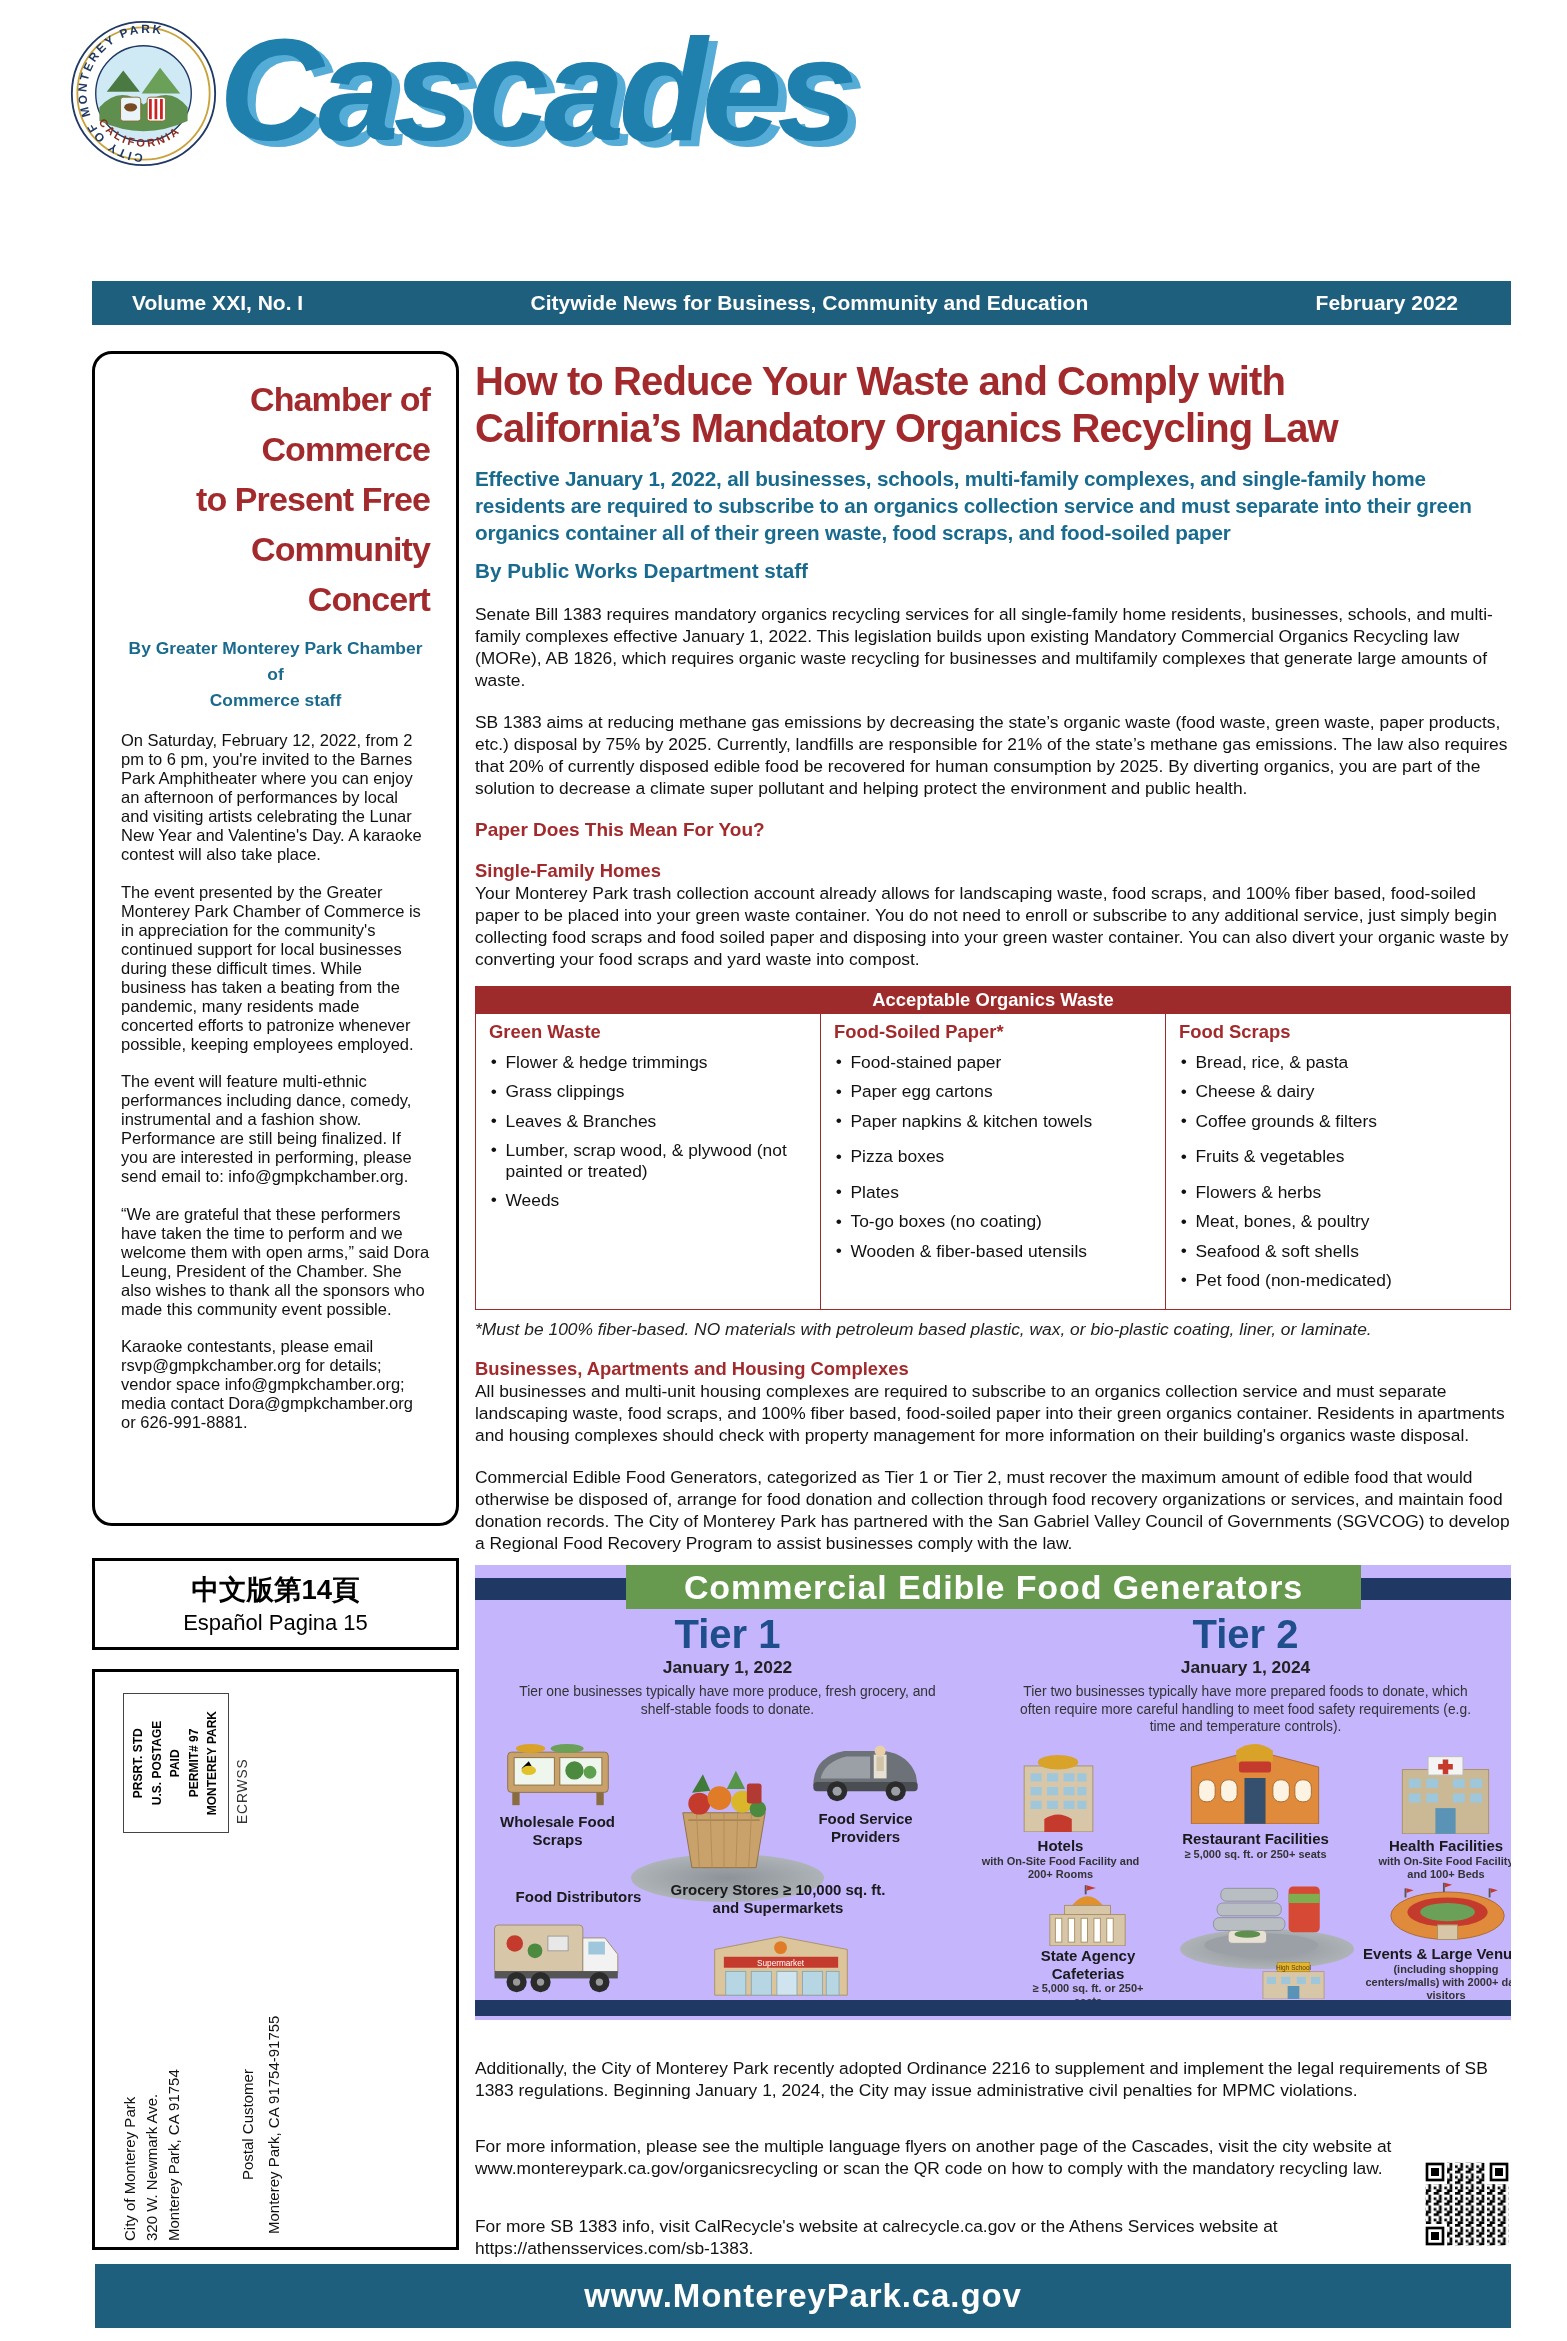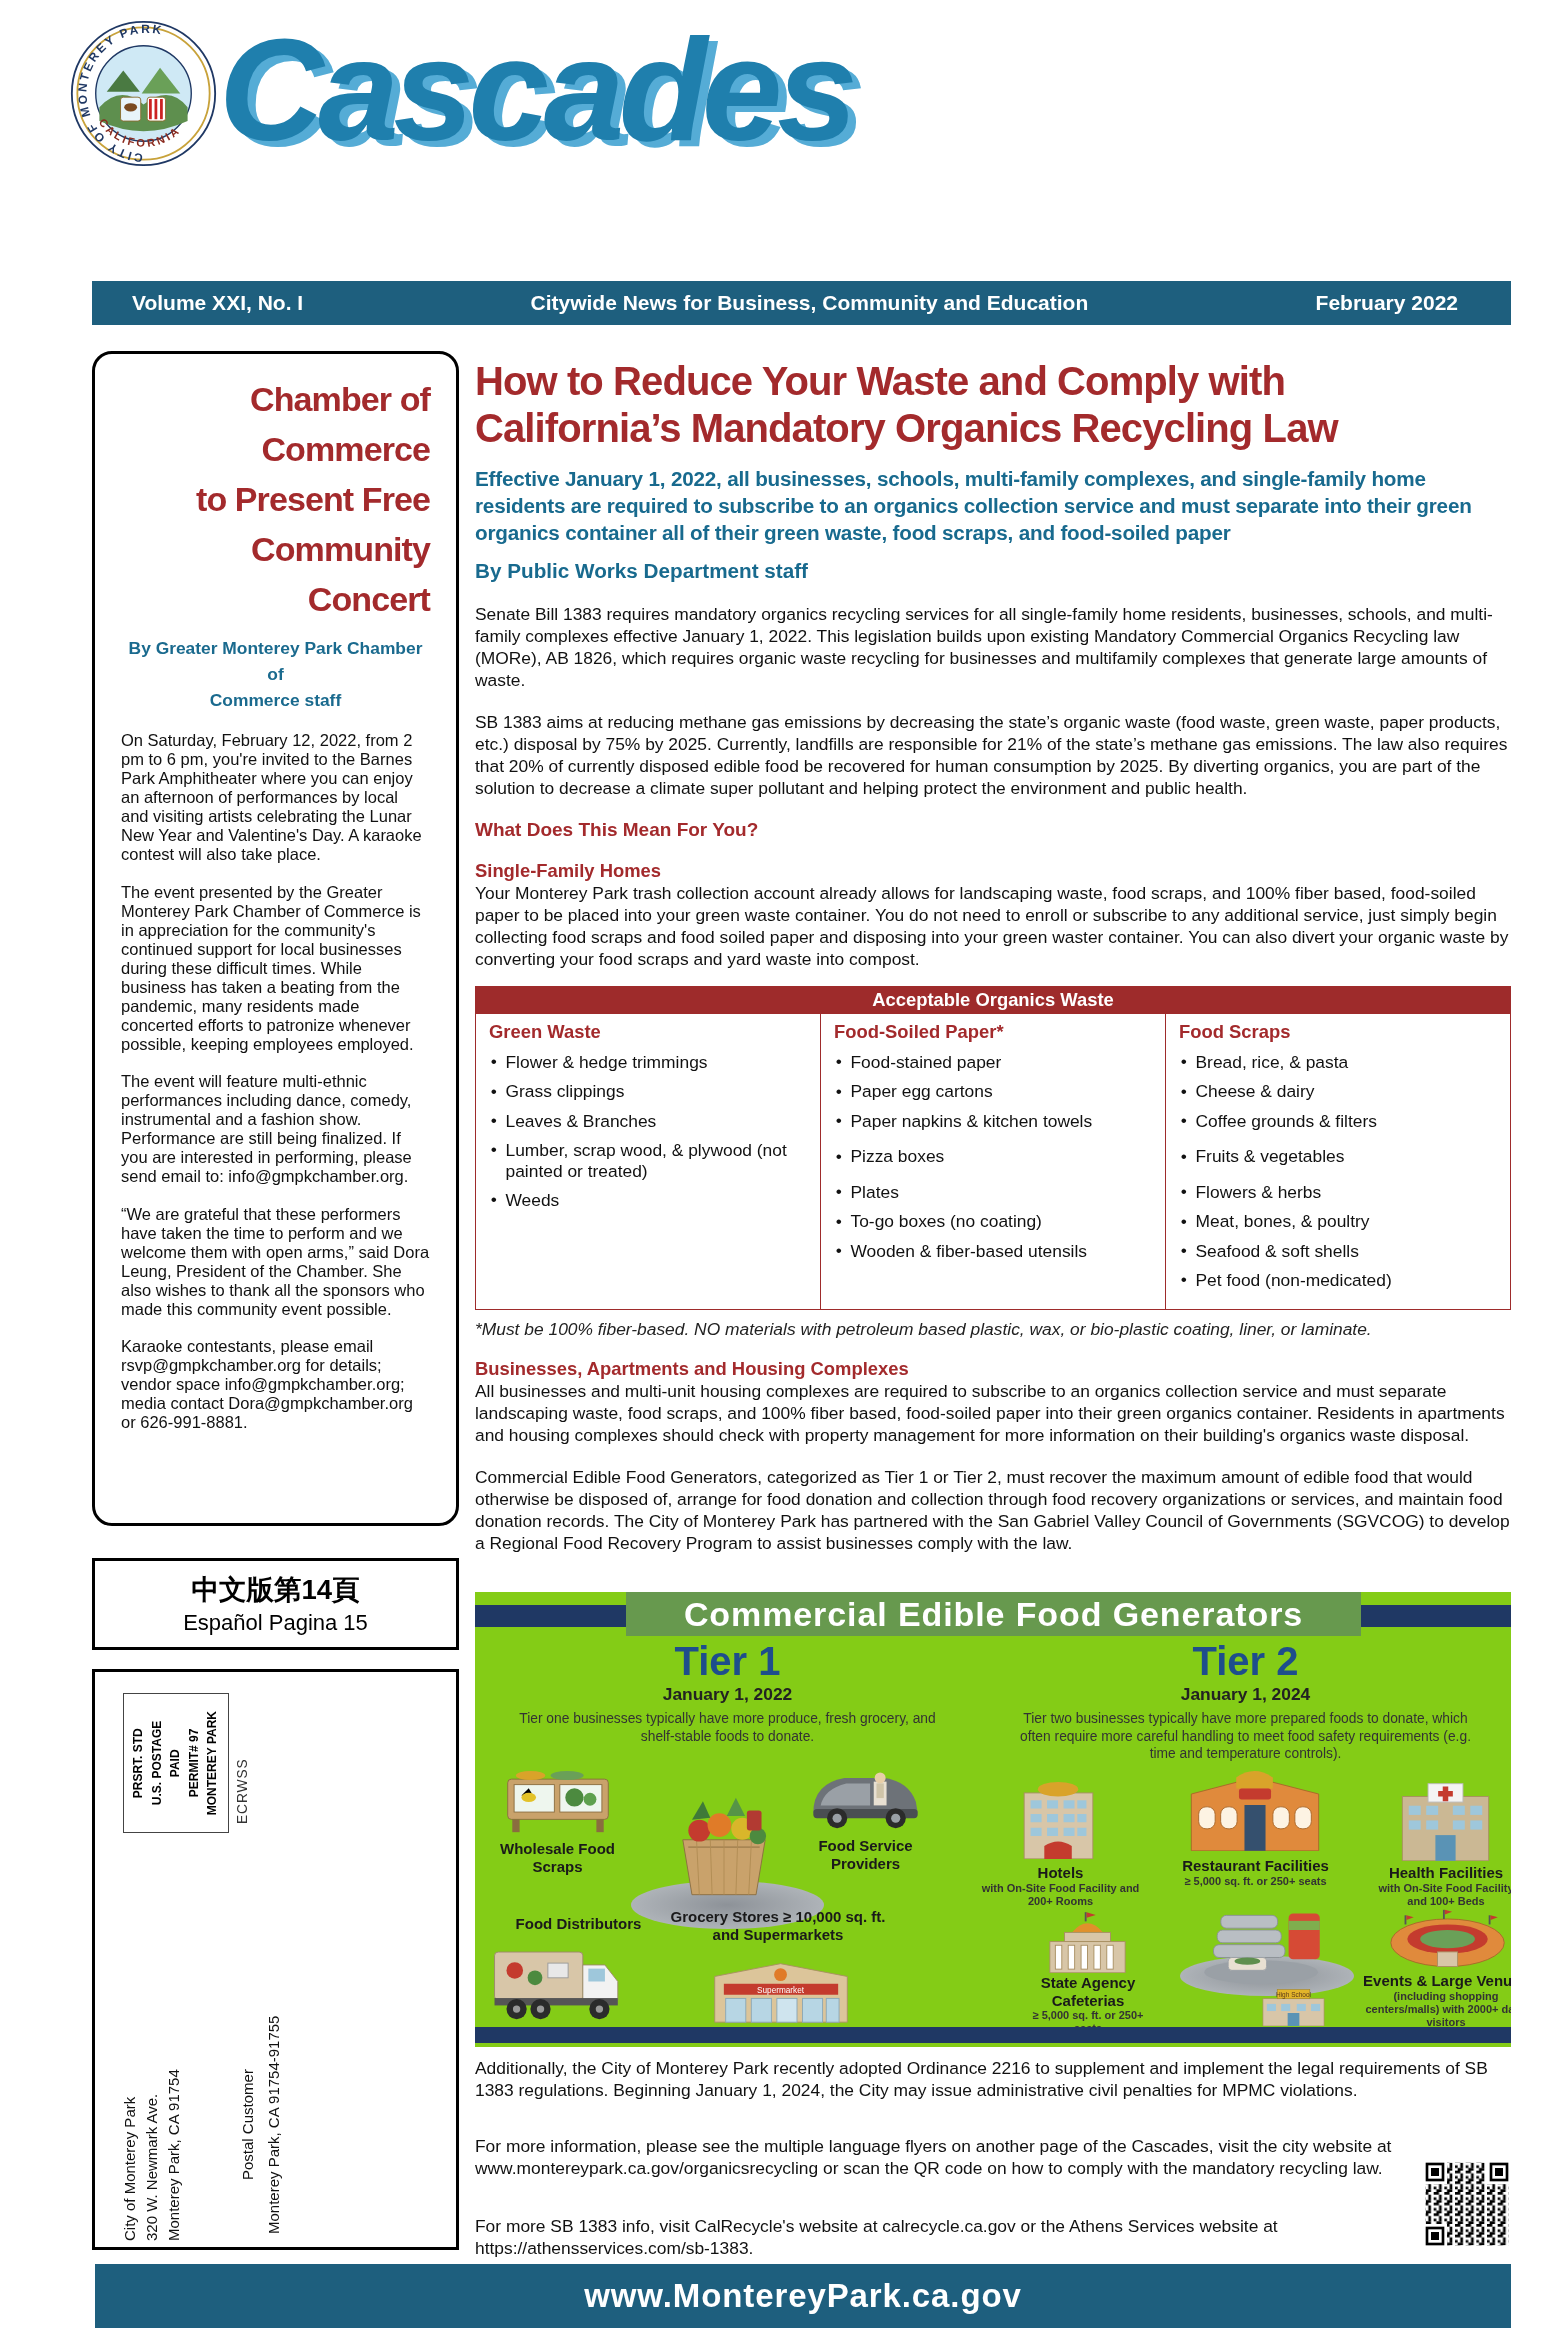--- a/index.html
+++ b/index.html
@@ -56,21 +56,21 @@
   .ocol { flex:1; padding:7.3px 11px 9.2px 13px; }
   .ocol + .ocol { border-left:1.8px solid #9E2B2B; }
   .ocol h4 { color:#A32A2C; font-size:18.4px; font-weight:bold; margin-bottom:9.2px; }
   .ocol ul { list-style:none; }
   .ocol li { font-size:17.4px; line-height:21px; color:#111; margin-bottom:8.3px; padding-left:16.5px; position:relative; }
   .ocol li::before { content:"•"; position:absolute; left:1.8px; top:-0.9px; }
   .c2 li:nth-child(4), .c2 li:nth-child(5), .c3 li:nth-child(4), .c3 li:nth-child(5) { margin-top:14.7px; }
   .footnote { font-style:italic; font-size:17.4px; color:#222; margin-top:9.2px; }
 
   
-  .infographic { position:relative; margin-top:38px; width:1036px; height:455px; background:#84cc16; overflow:hidden; }
+  .infographic { position:relative; margin-top:11px; width:1036px; height:455px; background:#c4b5fd; overflow:hidden; }
   .ig-navy-top { position:absolute; left:0; top:13px; width:100%; height:22px; background:#1F3864; }
   .ig-navy-bot { position:absolute; left:0; bottom:3.7px; width:100%; height:16.5px; background:#1F3864; }
   .ig-banner { position:absolute; left:151px; top:0; width:735px; height:44px; background:#67994E;
     color:#fff; font-weight:bold; font-size:34px; letter-spacing:0.9px; display:flex; align-items:center; justify-content:center; }
   .tier { position:absolute; top:48px; height:408px; }
   .tier1 { left:0; width:505px; }
   .tier2 { left:505px; width:531px; }
   .tier-name { text-align:center; color:#1E4E8C; font-weight:bold; font-size:40px; line-height:42px; }
   .tier-date { text-align:center; color:#222; font-weight:bold; font-size:17.4px; margin-top:1.8px; }
   .tier-desc { text-align:center; color:#333; font-size:13.8px; line-height:17.4px; margin:5.5px auto 0 auto; width:86%; }
@@ -175,21 +175,21 @@
     <div class="headline">
       <div>How to Reduce Your Waste and Comply with</div>
       <div>California’s Mandatory Organics Recycling Law</div>
     </div>
     <div class="standfirst">Effective January 1, 2022, all businesses, schools, multi-family complexes, and single-family home residents are required to subscribe to an organics collection service and must separate into their green organics container all of their green waste, food scraps, and food-soiled paper</div>
     <div class="art-byline">By Public Works Department staff</div>
 
     <p class="body-text mt">Senate Bill 1383 requires mandatory organics recycling services for all single-family home residents, businesses, schools, and multi-family complexes effective January 1, 2022. This legislation builds upon existing Mandatory Commercial Organics Recycling law (MORe), AB 1826, which requires organic waste recycling for businesses and multifamily complexes that generate large amounts of waste.</p>
     <p class="body-text mt">SB 1383 aims at reducing methane gas emissions by decreasing the state’s organic waste (food waste, green waste, paper products, etc.) disposal by 75% by 2025. Currently, landfills are responsible for 21% of the state’s methane gas emissions. The law also requires that 20% of currently disposed edible food be recovered for human consumption by 2025. By diverting organics, you are part of the solution to decrease a climate super pollutant and helping protect the environment and public health.</p>
 
-    <div class="red-head">What Does This Mean For You?</div>
+    <div class="red-head">Paper Does This Mean For You?</div>
     <div class="red-subhead">Single-Family Homes</div>
     <p class="body-text">Your Monterey Park trash collection account already allows for landscaping waste, food scraps, and 100% fiber based, food-soiled paper to be placed into your green waste container. You do not need to enroll or subscribe to any additional service, just simply begin collecting food scraps and food soiled paper and disposing into your green waster container. You can also divert your organic waste by converting your food scraps and yard waste into compost.</p>
 
     <div class="otable">
       <div class="otable-header">Acceptable Organics Waste</div>
       <div class="otable-cols">
         <div class="ocol c1">
           <h4>Green Waste</h4>
           <ul>
             <li>Flower &amp; hedge trimmings</li>

